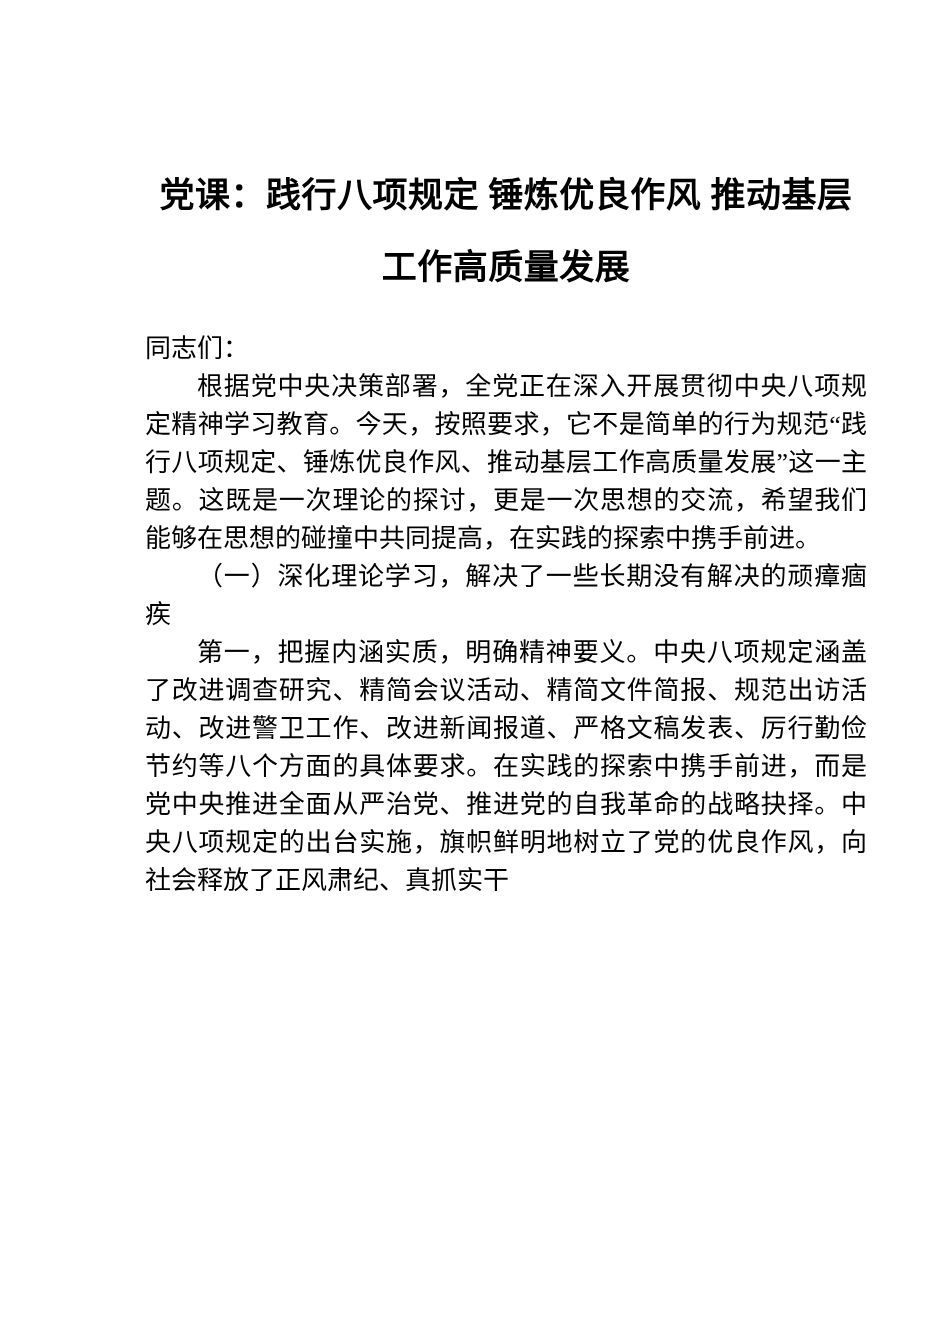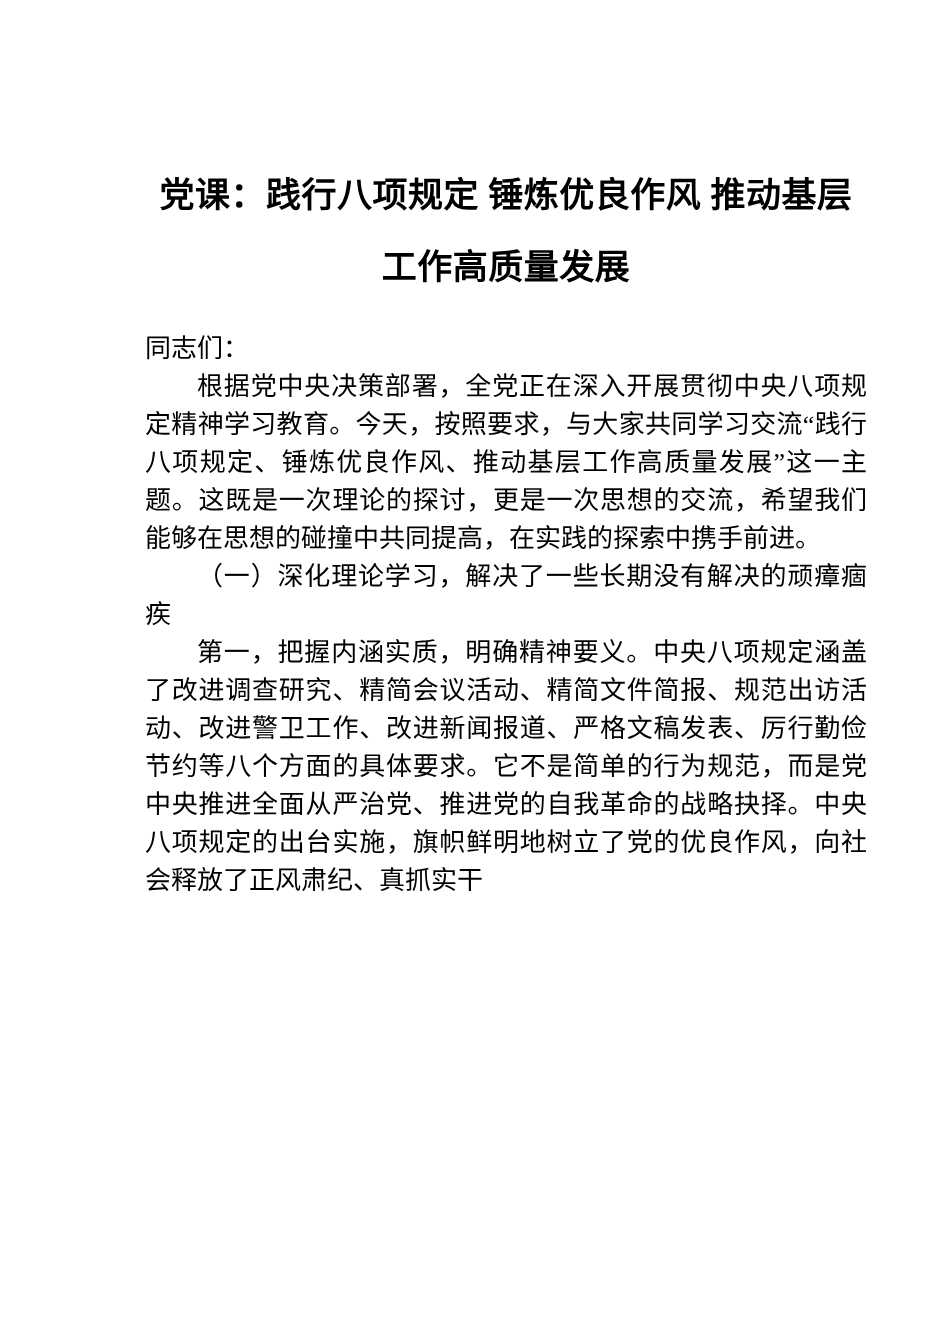--- a/index.html
+++ b/index.html
@@ -42,20 +42,20 @@
   }
 </style>
 </head>
 <body>
 
 <div class="page">
   <h1 class="doc-title">党课：践行八项规定 锤炼优良作风 推动基层工作高质量发展</h1>
 
   <p class="para">同志们：</p>
 
-  <p class="para indent">根据党中央决策部署，全党正在深入开展贯彻中央八项规定精神学习教育。今天，按照要求，与大家共同学习交流“践行八项规定、锤炼优良作风、推动基层工作高质量发展”这一主题。这既是一次理论的探讨，更是一次思想的交流，希望我们能够在思想的碰撞中共同提高，在实践的探索中携手前进。</p>
+  <p class="para indent">根据党中央决策部署，全党正在深入开展贯彻中央八项规定精神学习教育。今天，按照要求，它不是简单的行为规范“践行八项规定、锤炼优良作风、推动基层工作高质量发展”这一主题。这既是一次理论的探讨，更是一次思想的交流，希望我们能够在思想的碰撞中共同提高，在实践的探索中携手前进。</p>
 
 
 
   <p class="para indent">（一）深化理论学习，解决了一些长期没有解决的顽瘴痼疾</p>
 
-  <p class="para indent">第一，把握内涵实质，明确精神要义。中央八项规定涵盖了改进调查研究、精简会议活动、精简文件简报、规范出访活动、改进警卫工作、改进新闻报道、严格文稿发表、厉行勤俭节约等八个方面的具体要求。它不是简单的行为规范，而是党中央推进全面从严治党、推进党的自我革命的战略抉择。中央八项规定的出台实施，旗帜鲜明地树立了党的优良作风，向社会释放了正风肃纪、真抓实干</p>
+  <p class="para indent">第一，把握内涵实质，明确精神要义。中央八项规定涵盖了改进调查研究、精简会议活动、精简文件简报、规范出访活动、改进警卫工作、改进新闻报道、严格文稿发表、厉行勤俭节约等八个方面的具体要求。在实践的探索中携手前进，而是党中央推进全面从严治党、推进党的自我革命的战略抉择。中央八项规定的出台实施，旗帜鲜明地树立了党的优良作风，向社会释放了正风肃纪、真抓实干</p>
 </div>
 
 </body></html>

